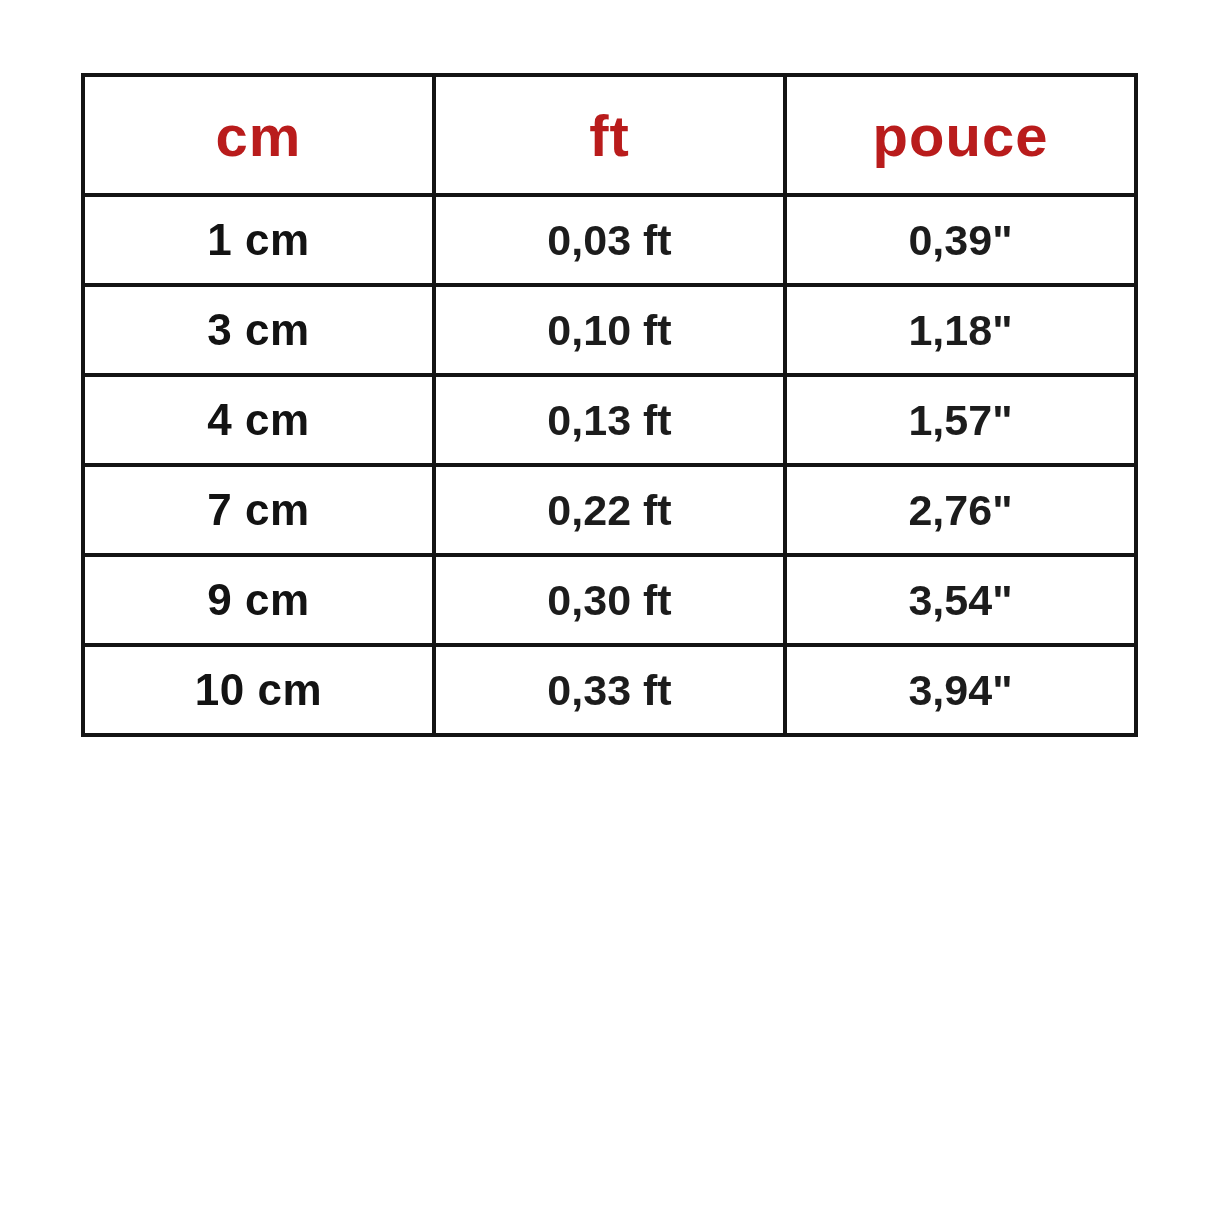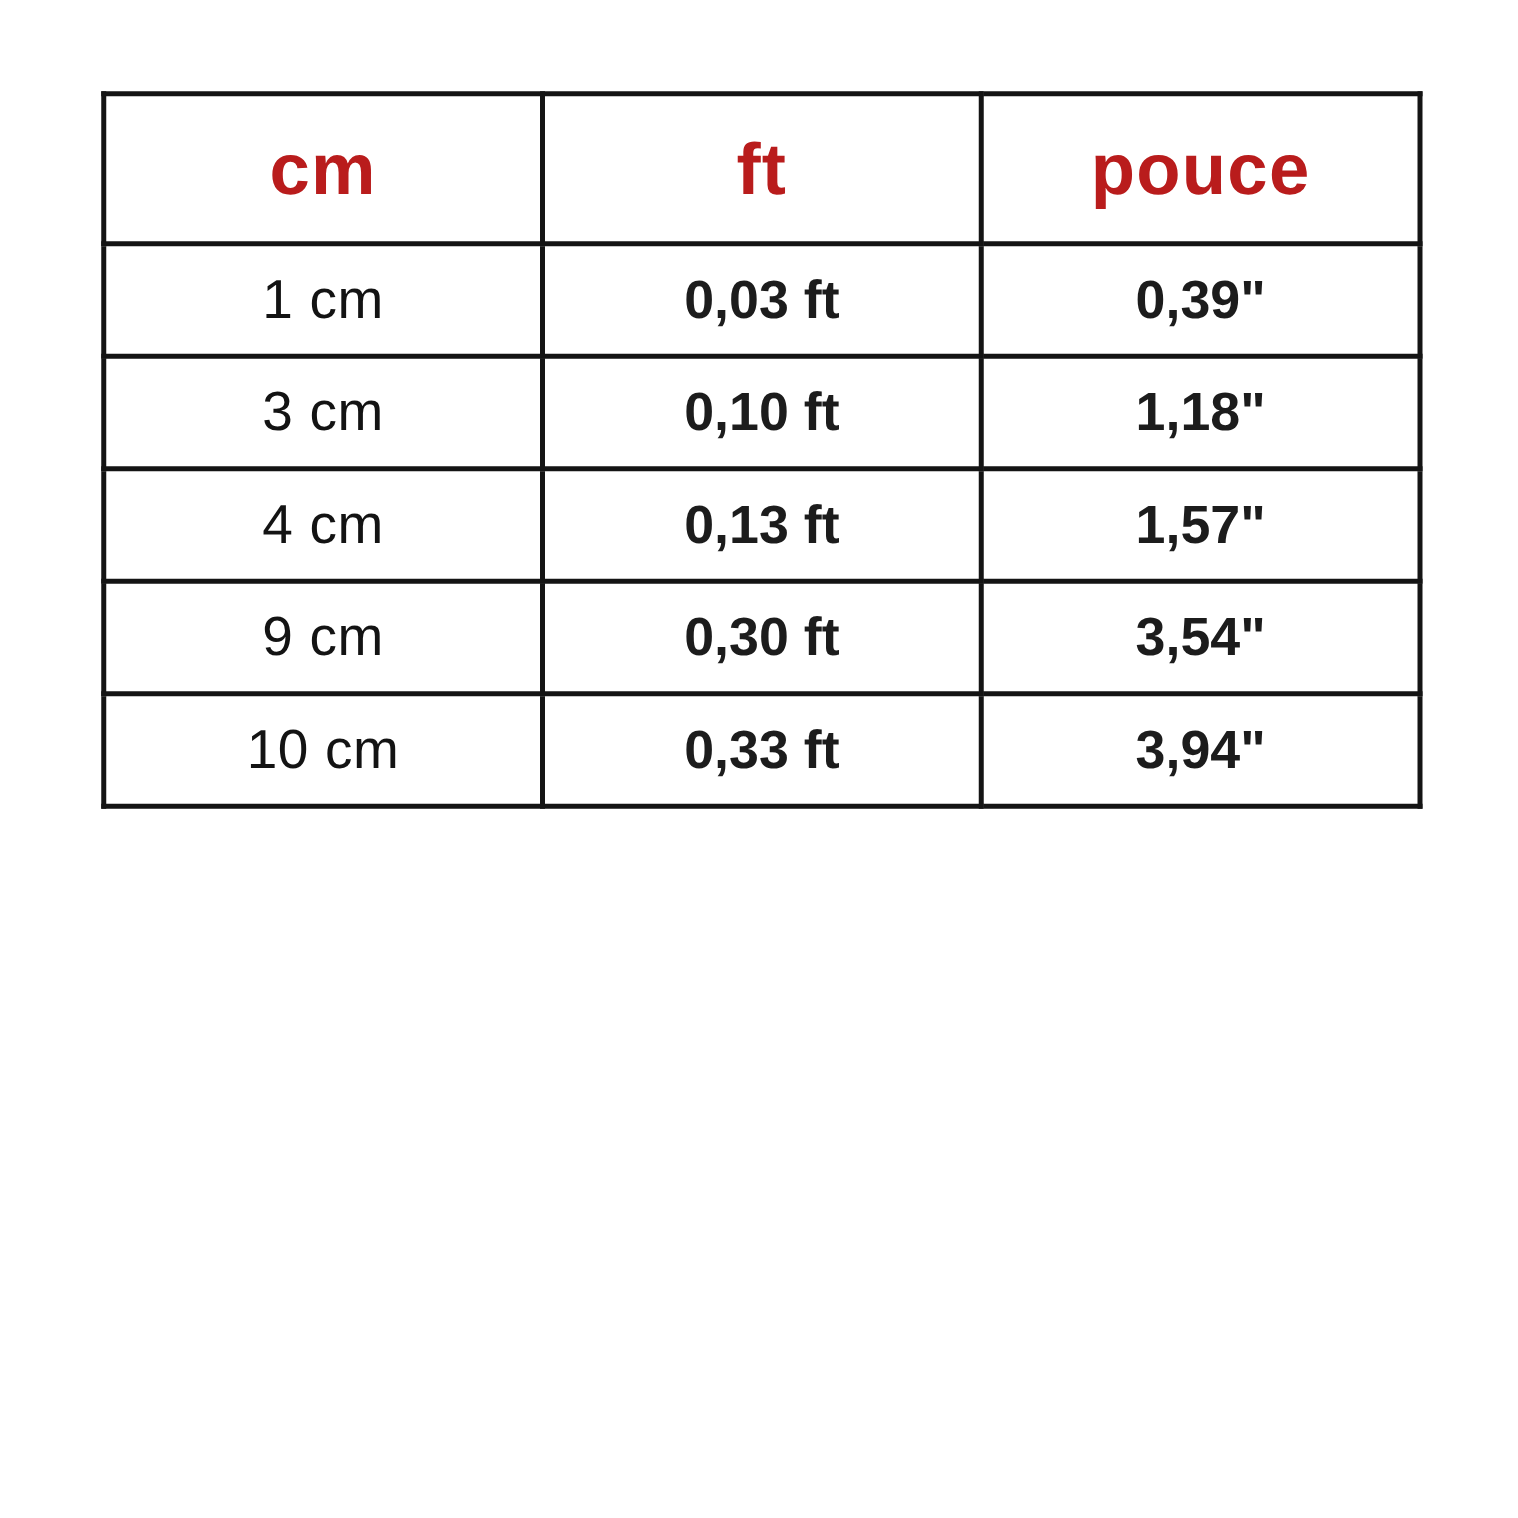--- a/index.html
+++ b/index.html
@@ -36,21 +36,21 @@
     letter-spacing: 1px;
     color: #b91c1c;
   }
   .conversion-table td {
     height: 90px;
     font-size: 43px;
     font-weight: 700;
     color: #1c1c1c;
   }
   .conversion-table td.cm-col {
-    font-weight: 400;
+    font-weight: 700;
     font-size: 44px;
     letter-spacing: 0.5px;
     color: #131313;
   }
 </style>
 </head>
 <body>
 
 <div class="table-wrap">
   <table class="conversion-table">
@@ -76,20 +76,25 @@
         <td class="cm-col">3 cm</td>
         <td>0,10 ft</td>
         <td>1,18"</td>
       </tr>
       <tr>
         <td class="cm-col">4 cm</td>
         <td>0,13 ft</td>
         <td>1,57"</td>
       </tr>
       <tr>
+        <td class="cm-col">7 cm</td>
+        <td>0,22 ft</td>
+        <td>2,76"</td>
+      </tr>
+      <tr>
         <td class="cm-col">9 cm</td>
         <td>0,30 ft</td>
         <td>3,54"</td>
       </tr>
       <tr>
         <td class="cm-col">10 cm</td>
         <td>0,33 ft</td>
         <td>3,94"</td>
       </tr>
     </tbody>

